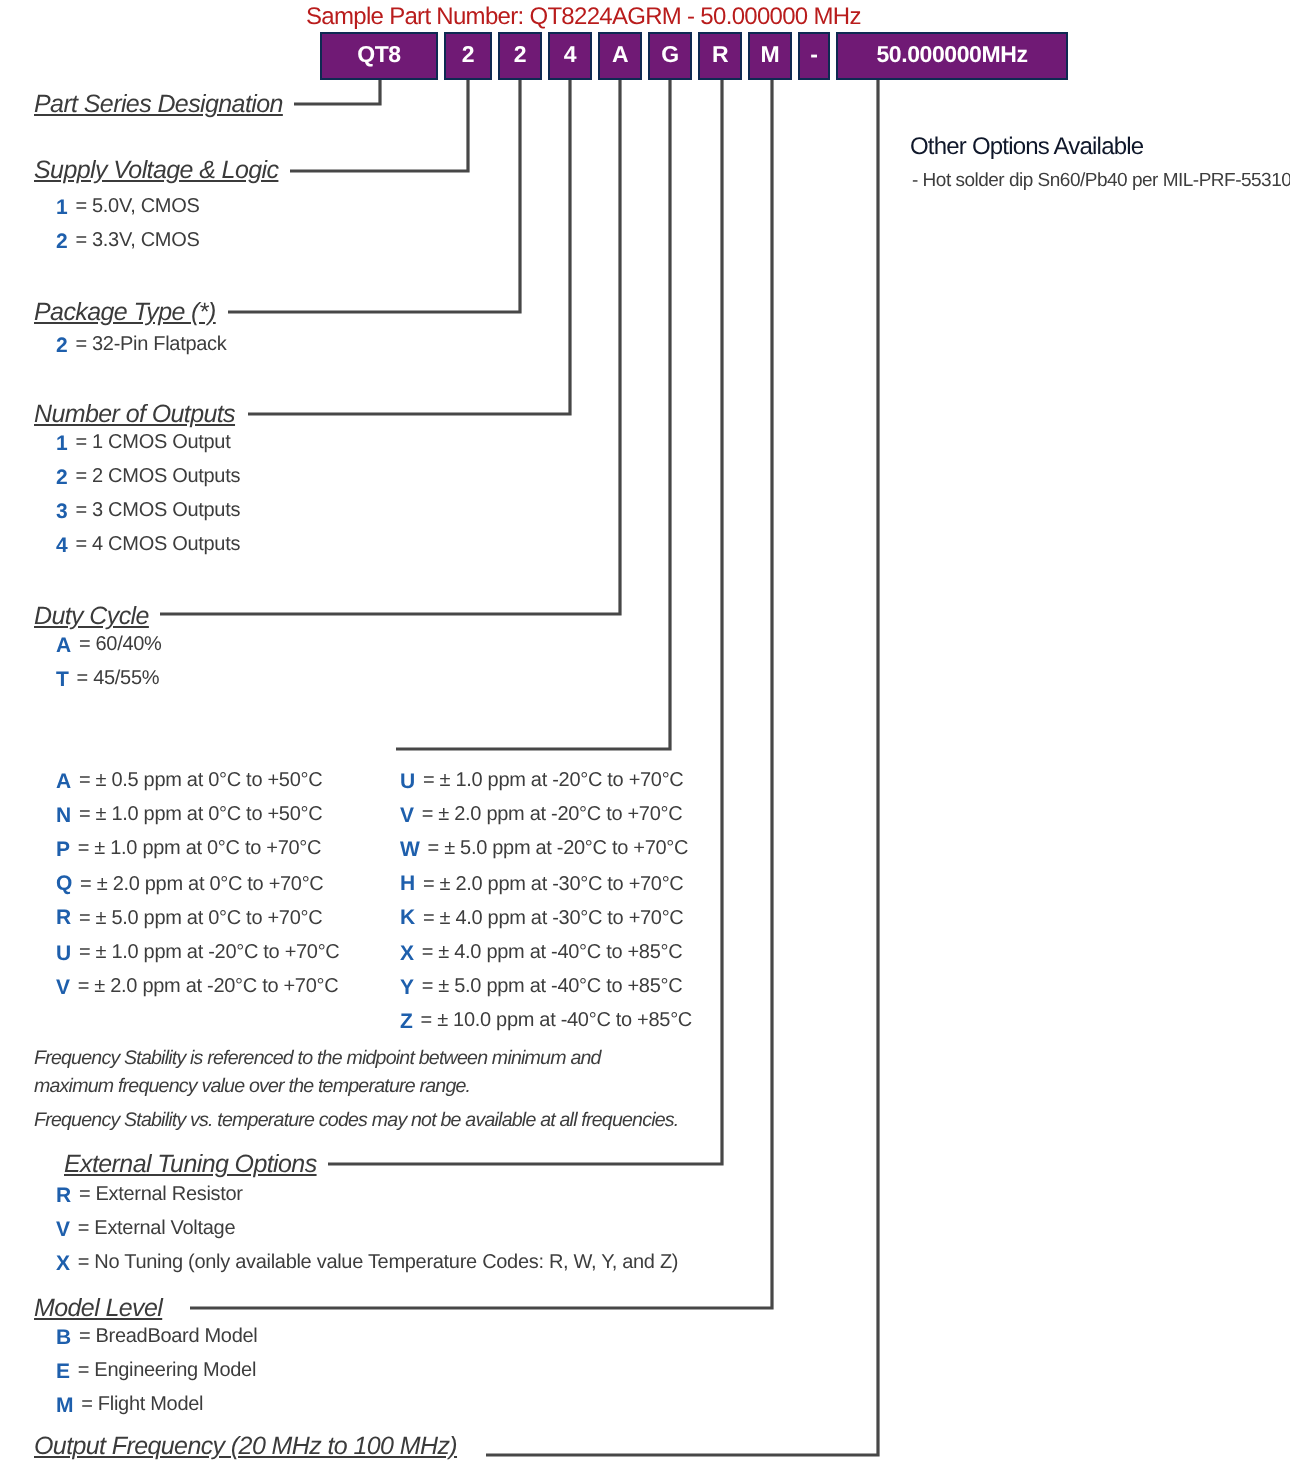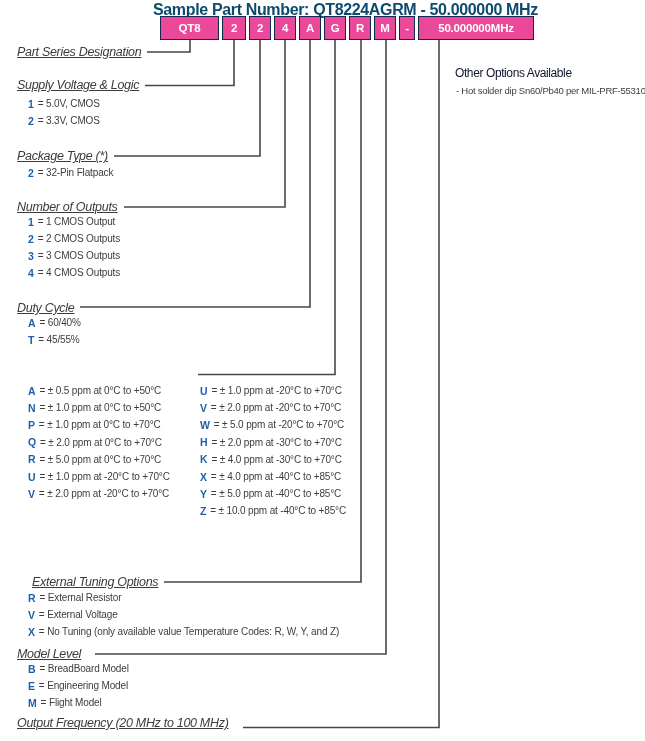--- a/index.html
+++ b/index.html
@@ -3,29 +3,29 @@
 <meta charset="utf-8">
 <style>
   html,body{margin:0;padding:0;background:#fff;}
   .page{
     position:relative;width:645px;height:741px;background:#ffffff;overflow:hidden;
     font-family:"Liberation Sans",sans-serif;color:#3b3b3b;
   }
   .connectors{position:absolute;left:0;top:0;z-index:1;}
   .title{
     position:absolute;left:153px;top:1px;z-index:2;
-    font-size:16px;font-weight:bold;color:#0c4a6e;letter-spacing:-0.35px;white-space:nowrap;
+    font-size:12px;font-weight:normal;color:#b91c1c;letter-spacing:-0.35px;white-space:nowrap;
   }
   .pn-table{
     position:absolute;left:160px;top:16px;height:24px;z-index:2;
     display:flex;gap:3px;
   }
   .cell{
     box-sizing:border-box;height:24px;
-    background:#ec4899;border:1.5px solid #0e2a52;
+    background:#701a75;border:1.5px solid #0e2a52;
     color:#ffffff;font-weight:bold;font-size:11.5px;letter-spacing:-0.2px;
     display:flex;align-items:center;justify-content:center;text-align:center;
   }
   .cw0{width:59px}.cw1{width:24px}.cw2{width:22px}.cw3{width:22px}.cw4{width:22px}
   .cw5{width:22px}.cw6{width:22px}.cw7{width:22px}.cw8{width:16px}.cw9{width:116px}
   .lbl{
     position:absolute;z-index:2;background:#ffffff;padding-right:6px;
     font-style:italic;font-size:12.5px;color:#3b3b3b;letter-spacing:-0.3px;white-space:nowrap;text-decoration:underline;
   }
   .opts{position:absolute;z-index:2;}
@@ -197,20 +197,25 @@
     <div class="opt">
         <span class="code">Y</span>
         <span>= ± 5.0 ppm at -40°C to +85°C</span>
       </div>
     <div class="opt">
         <span class="code">Z</span>
         <span>= ± 10.0 ppm at -40°C to +85°C</span>
       </div>
   </div>
 
+  <div class="notes">
+    <div class="nline">Frequency Stability is referenced to the midpoint between minimum and</div>
+    <div class="nline">maximum frequency value over the temperature range.</div>
+    <div class="nline para-gap">Frequency Stability vs. temperature codes may not be available at all frequencies.</div>
+  </div>
 
   <div class="lbl" style="left:32px;top:575px">External Tuning Options</div>
   <div class="opts" style="left:28px;top:589px">
     <div class="opt">
         <span class="code">R</span>
         <span>= External Resistor</span>
       </div>
     <div class="opt">
         <span class="code">V</span>
         <span>= External Voltage</span>

